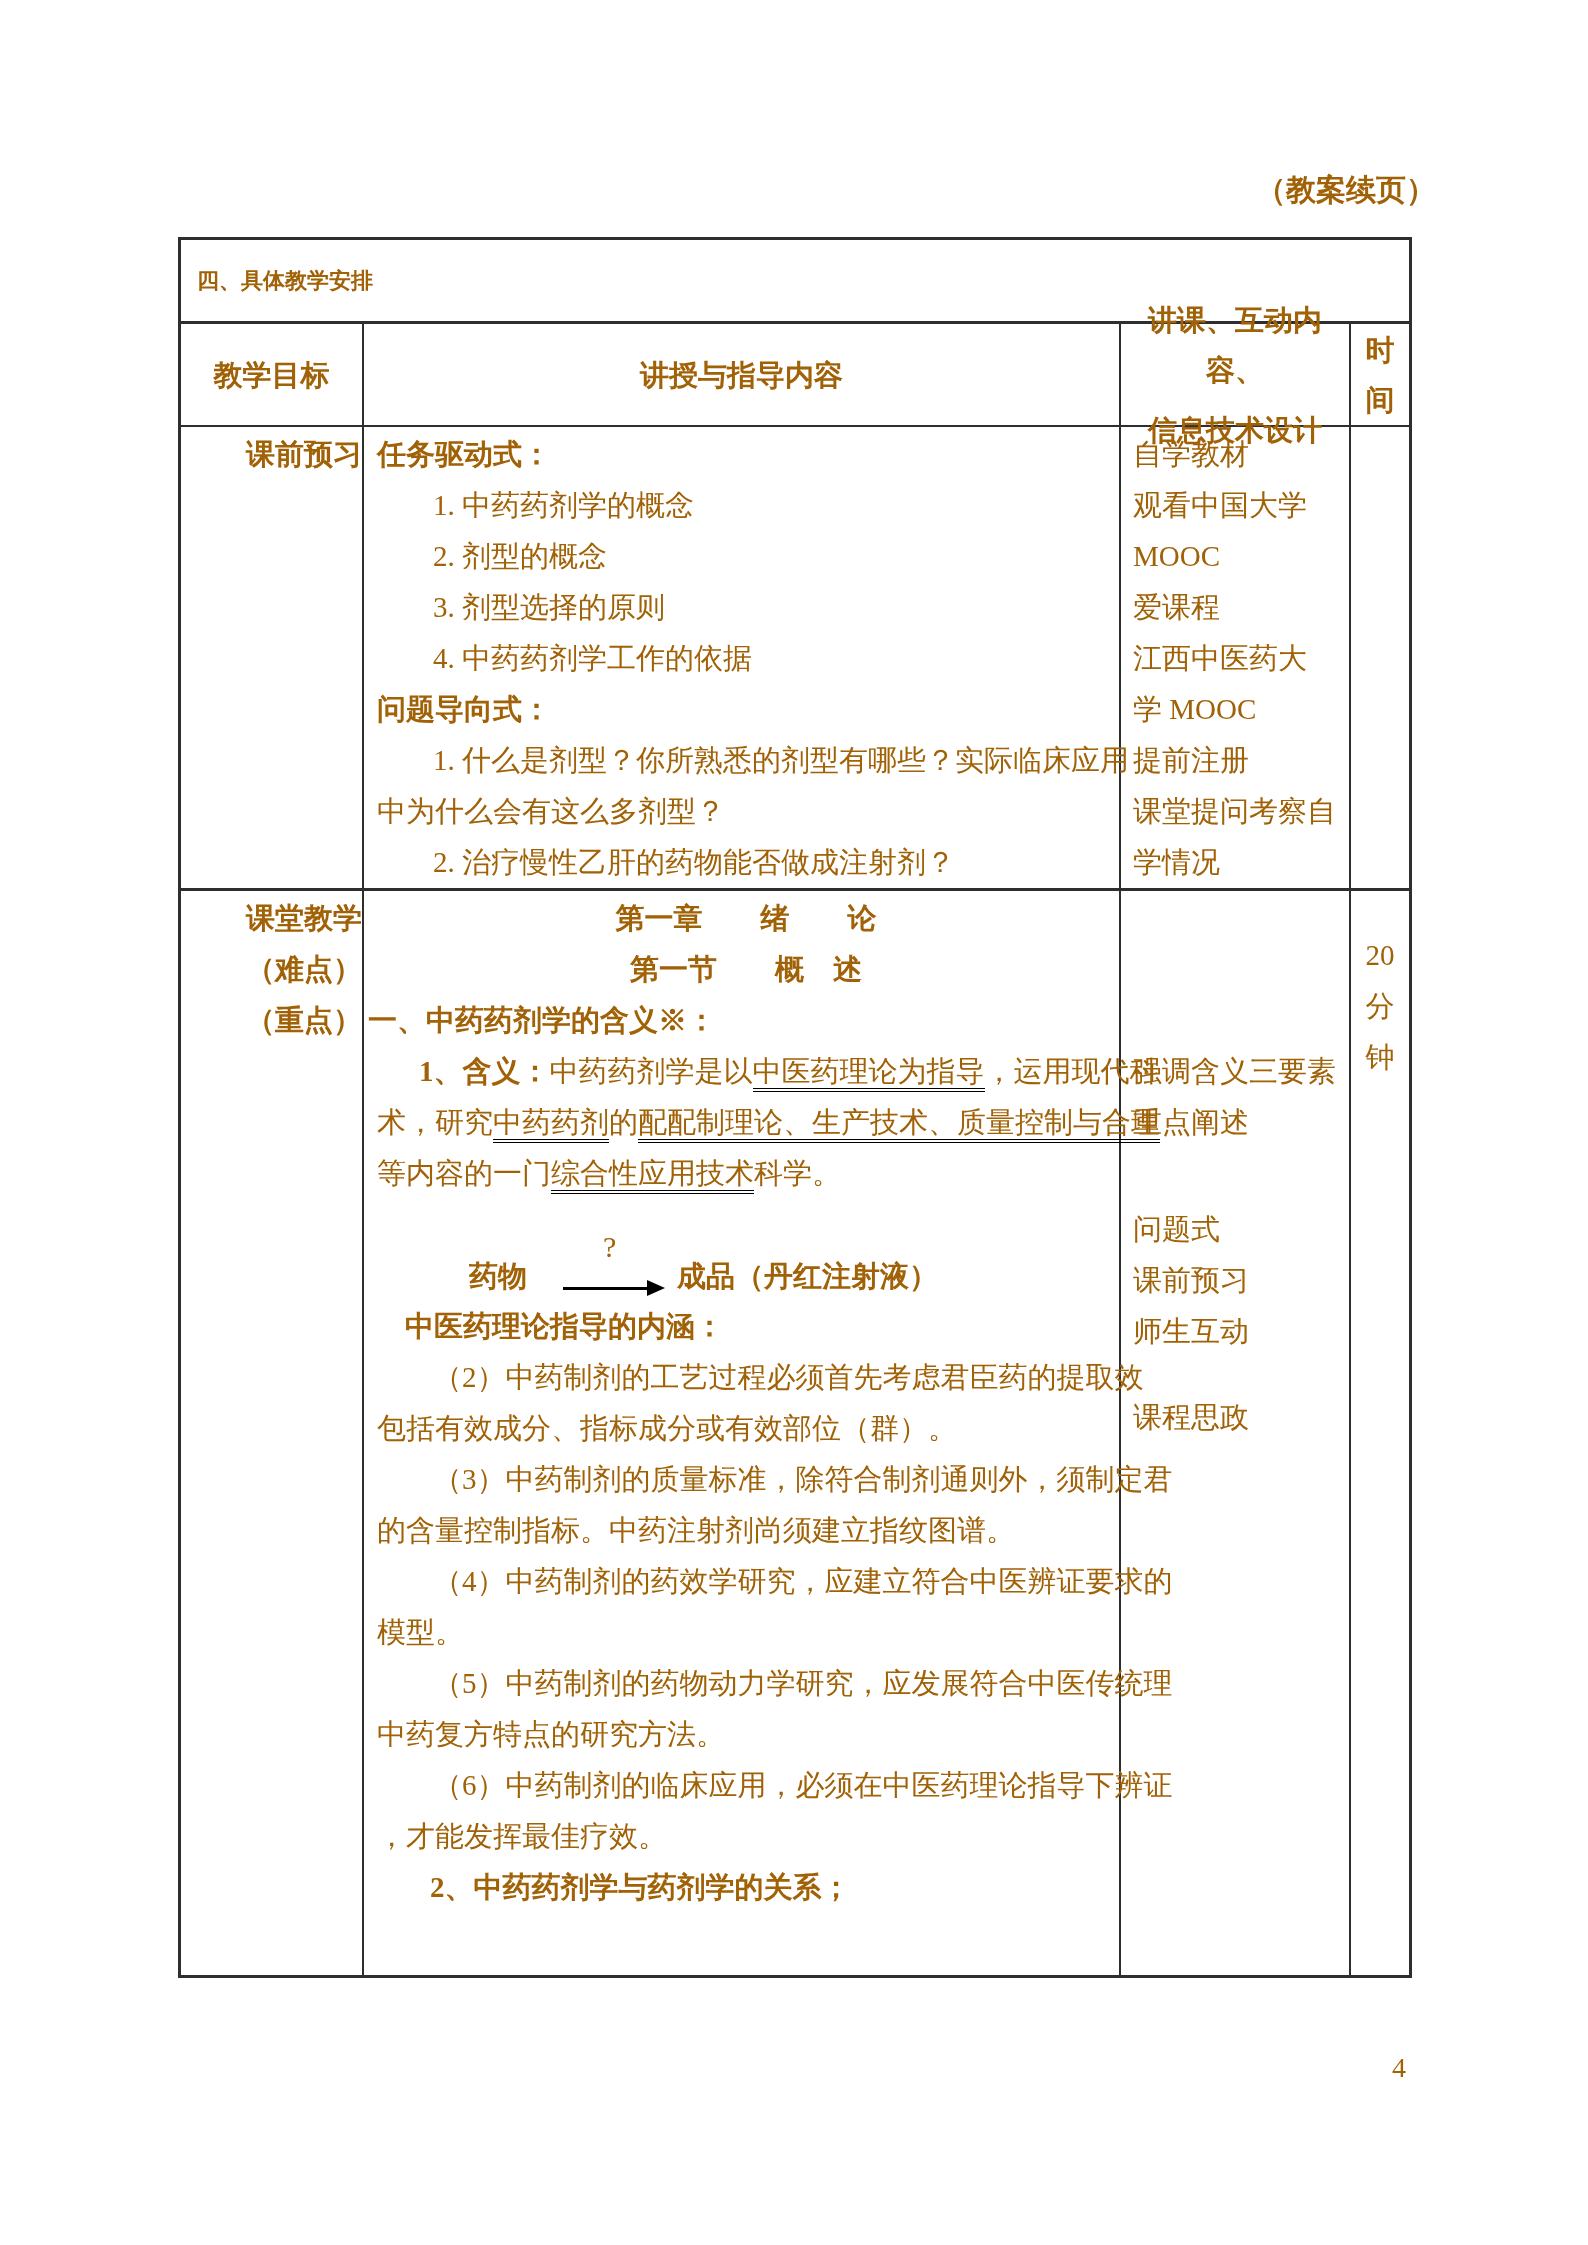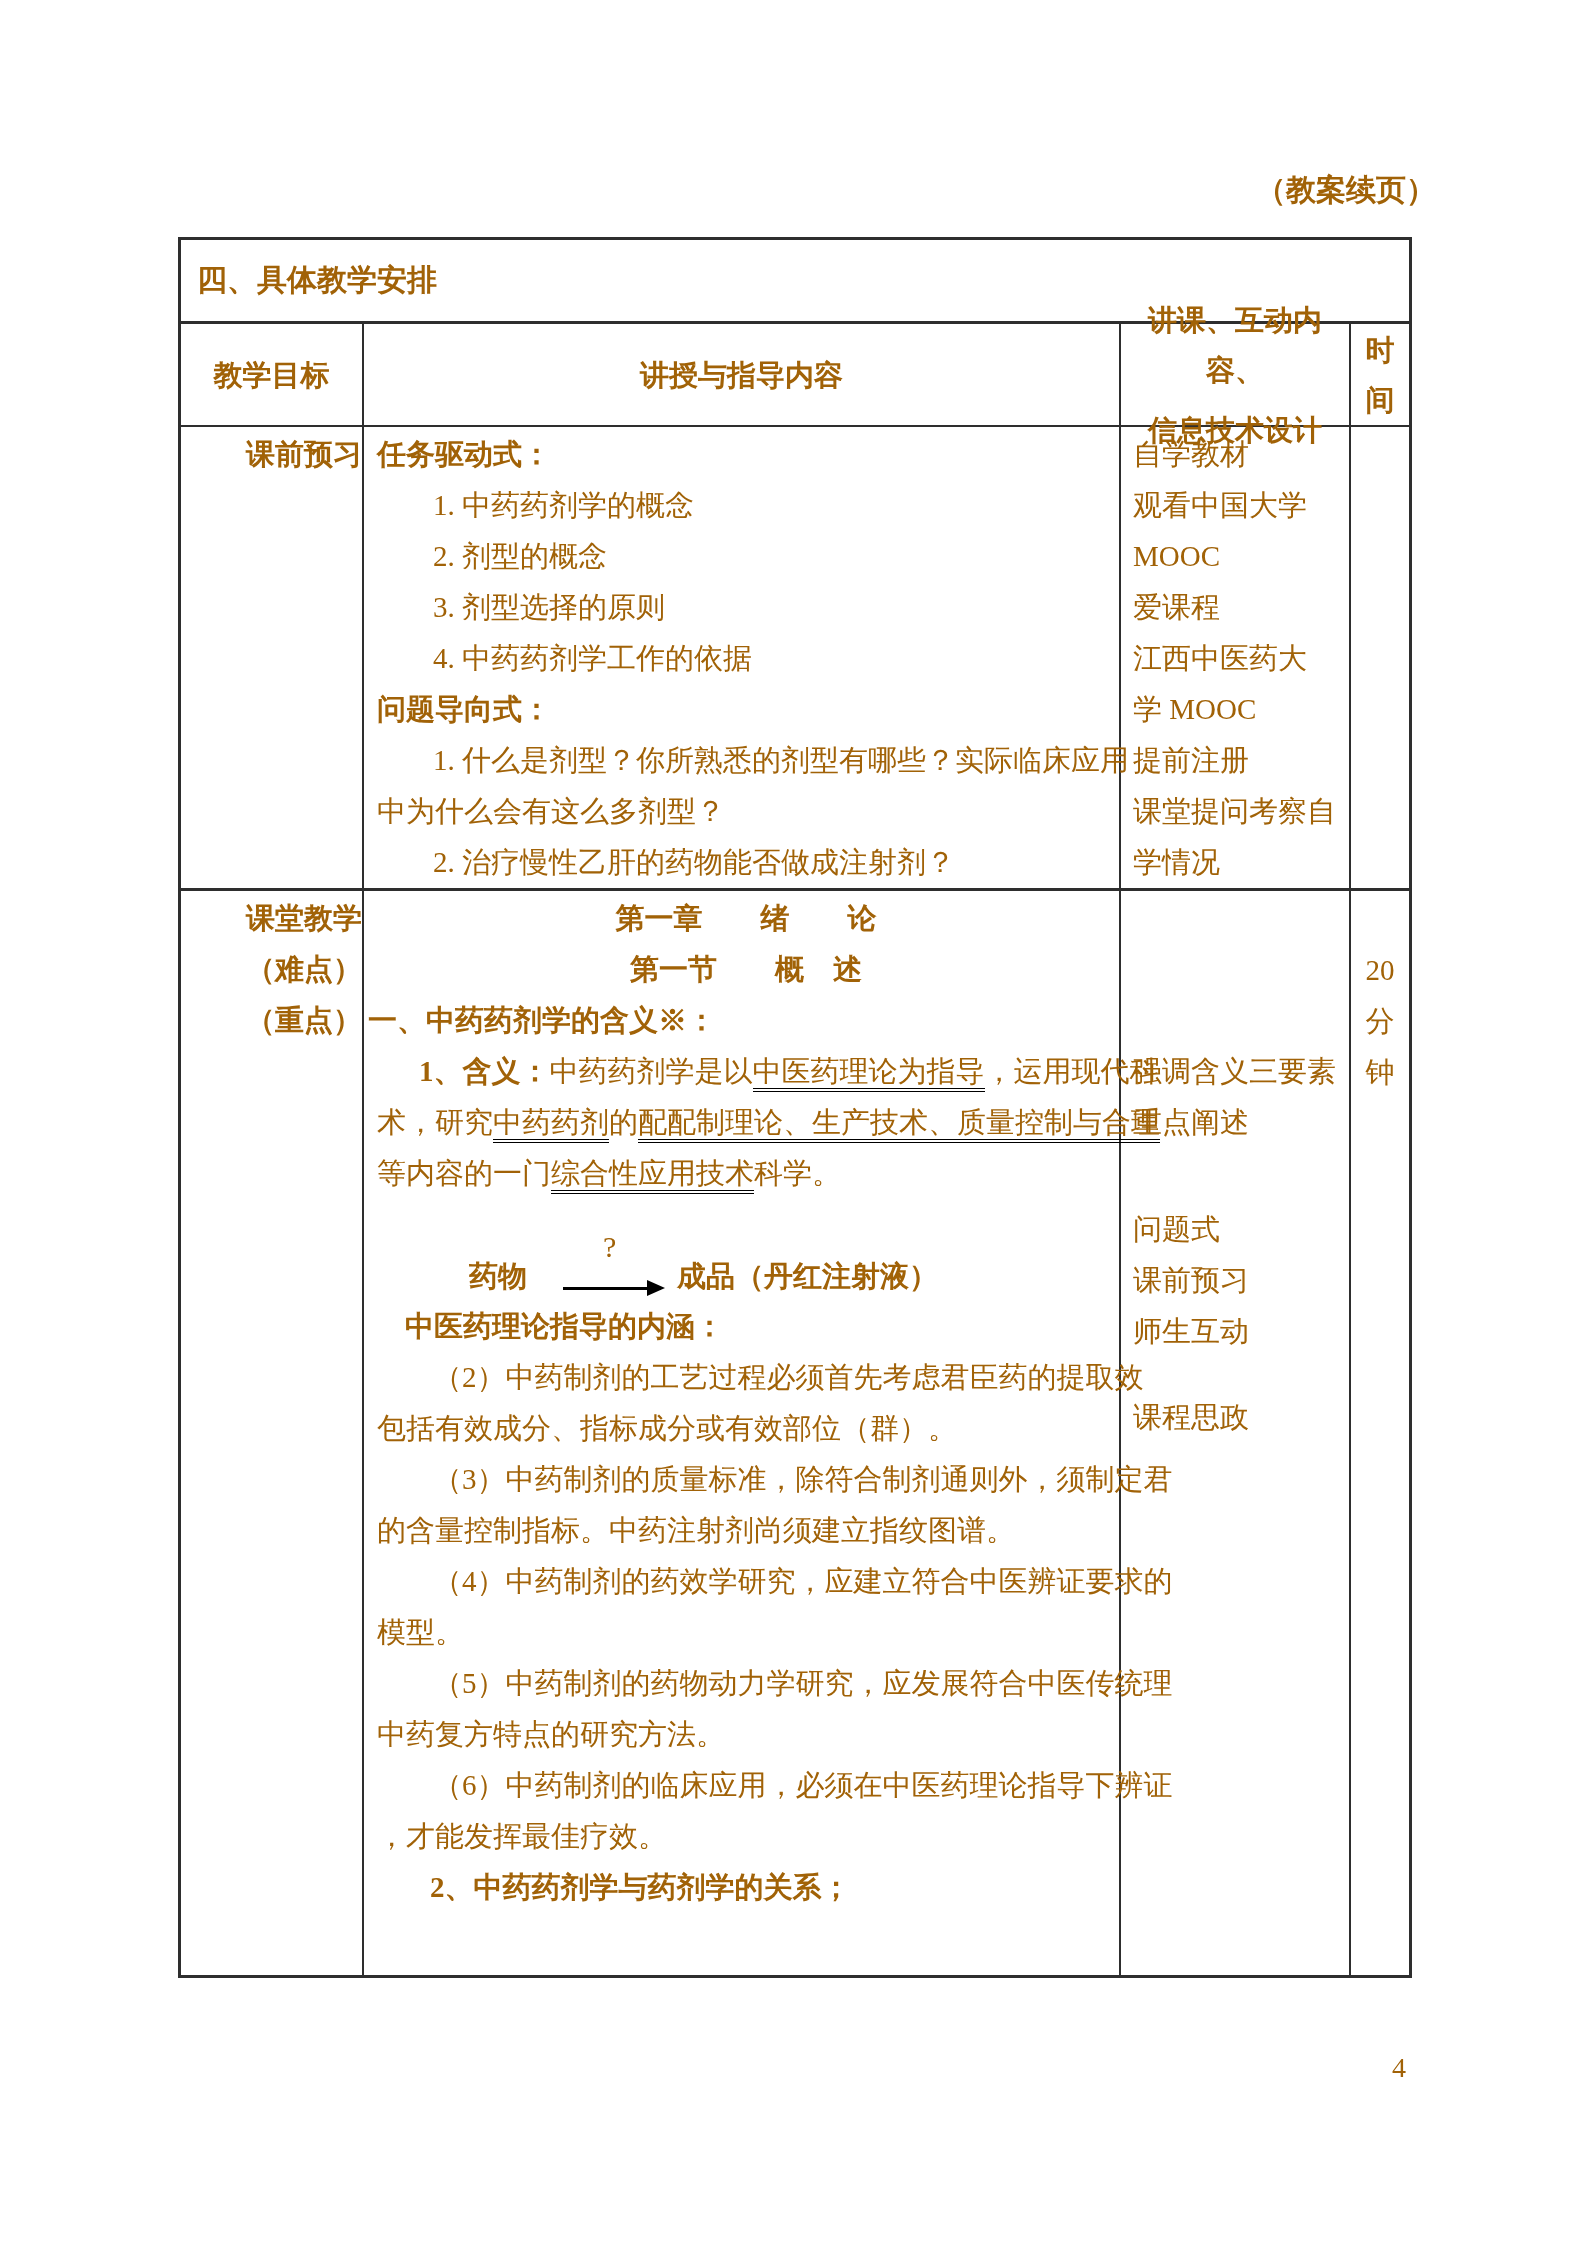--- a/index.html
+++ b/index.html
@@ -24,21 +24,21 @@
     width:1234px;height:1741px;
     border:3px solid #2e2e2e;
     box-sizing:border-box;
     background:#fff;
   }
   .row-title{
     height:84px;box-sizing:border-box;
     border-bottom:3px solid #2e2e2e;
     display:flex;align-items:center;
     padding-left:16px;
-    font-size:30px;font-weight:700;
+    font-size:22px;font-weight:700;
   }
   .row{display:flex;box-sizing:border-box;}
   .row-header{
     height:103px;
     border-bottom:2px solid #2e2e2e;
     font-weight:700;font-size:29px;
   }
   .row-prep{
     height:464px;
     border-bottom:3px solid #2e2e2e;
@@ -73,21 +73,21 @@
     border-left:18px solid #000;
     border-top:8.5px solid transparent;
     border-bottom:8.5px solid transparent;
   }
   .d-q{position:absolute;left:40px;top:-58px;font-size:30px;line-height:30px;}
   
   .mpos{position:relative;}
   .mpos .line{position:absolute;left:12px;}
   .m1{top:155px;} .m2{top:206px;} .m3{top:313px;} .m4{top:364px;} .m5{top:415px;text-align:center;} .m6{top:501px;}
   .methods-prep{padding:2px 0 0 12px;}
-  .timecell{padding-top:54px;text-align:center;}
+  .timecell{padding-top:39px;text-align:center;}
 </style>
 </head>
 <body>
 
 <div class="page">
 
   <div class="note">（教案续页）</div>
 
   <div class="doc-table">
 

